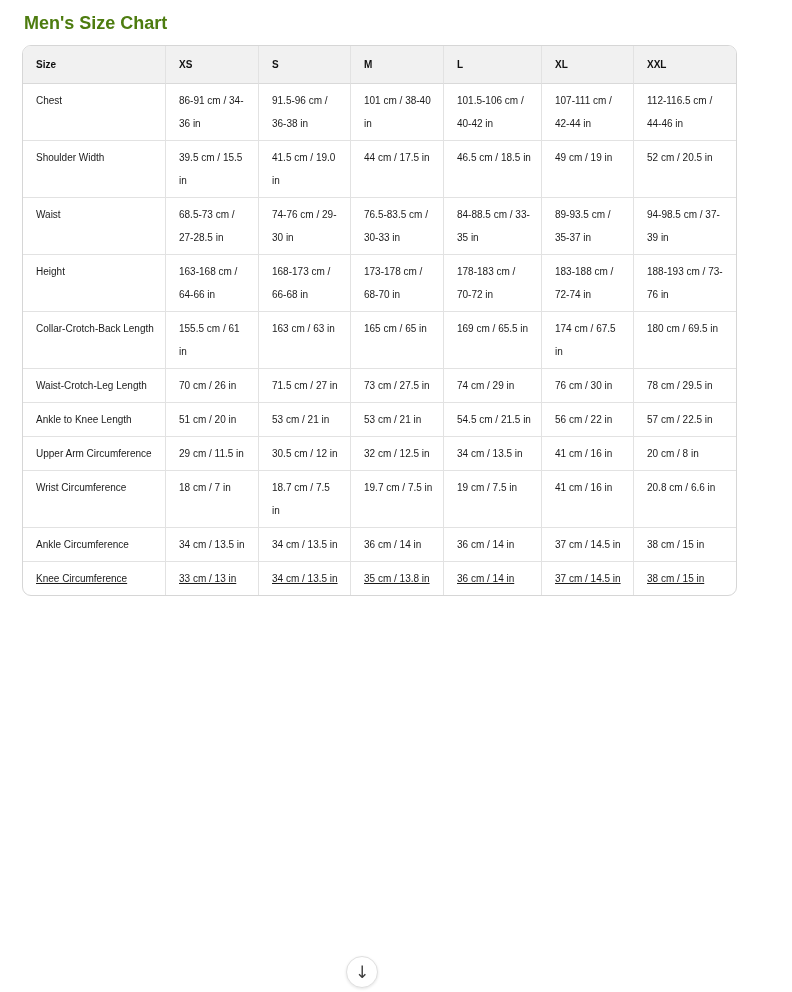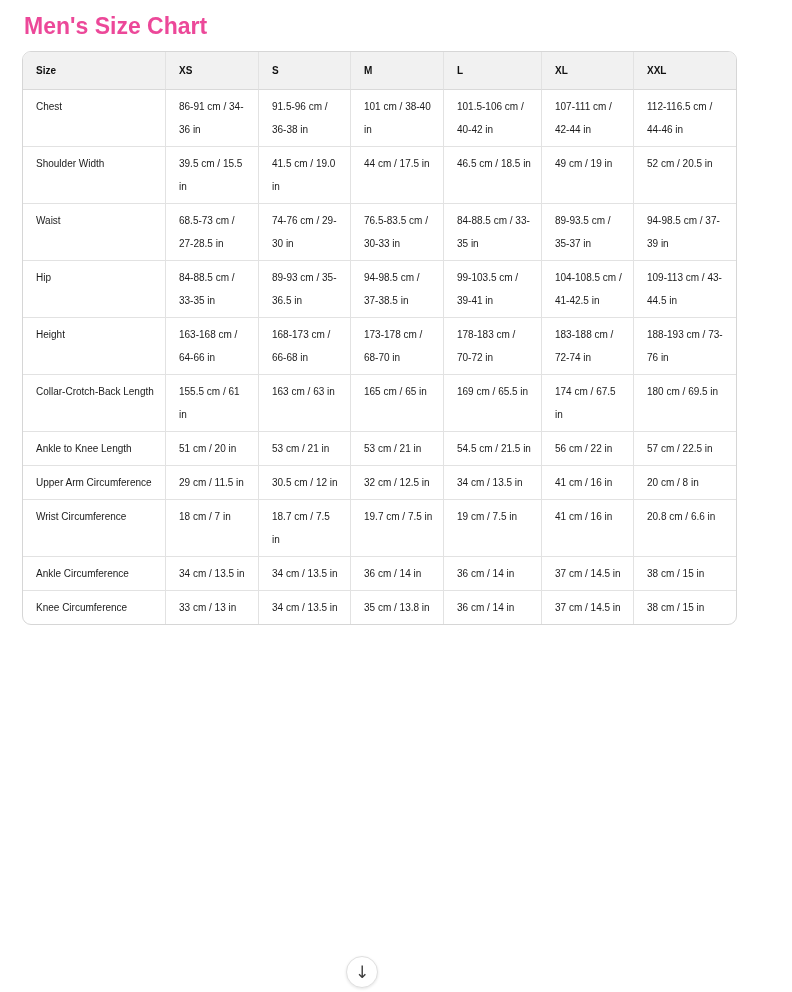--- a/index.html
+++ b/index.html
@@ -7,25 +7,25 @@
     padding: 0;
     background: #ffffff;
     width: 792px;
     height: 992px;
     font-family: "Liberation Sans", sans-serif;
     color: #1b1b1b;
     position: relative;
     overflow: hidden;
   }
   .page-title {
-    font-size: 23px;
+    font-size: 18px;
     font-weight: 700;
     margin: 0;
     padding: 13px 12px 11px 24px;
-    color: #ec4899;
+    color: #4d7c0f;
   }
   .table-wrap {
     margin-left: 22px;
     width: 715px;
     border: 1px solid #d6d6d6;
     border-radius: 9px;
     overflow: hidden;
     box-sizing: border-box;
     background: #ffffff;
   }
@@ -53,20 +53,21 @@
   table.size-table thead th {
     background: #f1f1f1;
     font-weight: 700;
     color: #111111;
     padding-top: 7px;
     padding-bottom: 7px;
     border-bottom: 1px solid #d9d9d9;
   }
   table.size-table tbody tr:last-child td {
     border-bottom: none;
+    text-decoration: underline;
   }
   .scroll-down-btn {
     position: absolute;
     left: 346px;
     top: 956px;
     width: 32px;
     height: 32px;
     border-radius: 50%;
     background: #ffffff;
     border: 1px solid #e0e0e0;
@@ -134,47 +135,47 @@
         <tr>
           <td>Waist</td>
           <td>68.5-73 cm / 27-28.5 in</td>
           <td>74-76 cm / 29-30 in</td>
           <td>76.5-83.5 cm / 30-33 in</td>
           <td>84-88.5 cm / 33-35 in</td>
           <td>89-93.5 cm / 35-37 in</td>
           <td>94-98.5 cm / 37-39 in</td>
         </tr>
         <tr>
-          <td>Hip</td>
-          <td>84-88.5 cm / 33-35 in</td>
-          <td>89-93 cm / 35-36.5 in</td>
-          <td>94-98.5 cm / 37-38.5 in</td>
-          <td>99-103.5 cm / 39-41 in</td>
-          <td>104-108.5 cm / 41-42.5 in</td>
-          <td>109-113 cm / 43-44.5 in</td>
-        </tr>
-        <tr>
           <td>Height</td>
           <td>163-168 cm / 64-66 in</td>
           <td>168-173 cm / 66-68 in</td>
           <td>173-178 cm / 68-70 in</td>
           <td>178-183 cm / 70-72 in</td>
           <td>183-188 cm / 72-74 in</td>
           <td>188-193 cm / 73-76 in</td>
         </tr>
         <tr>
           <td>Collar-Crotch-Back Length</td>
           <td>155.5 cm / 61 in</td>
           <td>163 cm / 63 in</td>
           <td>165 cm / 65 in</td>
           <td>169 cm / 65.5 in</td>
           <td>174 cm / 67.5 in</td>
           <td>180 cm / 69.5 in</td>
         </tr>
         <tr>
+          <td>Waist-Crotch-Leg Length</td>
+          <td>70 cm / 26 in</td>
+          <td>71.5 cm / 27 in</td>
+          <td>73 cm / 27.5 in</td>
+          <td>74 cm / 29 in</td>
+          <td>76 cm / 30 in</td>
+          <td>78 cm / 29.5 in</td>
+        </tr>
+        <tr>
           <td>Ankle to Knee Length</td>
           <td>51 cm / 20 in</td>
           <td>53 cm / 21 in</td>
           <td>53 cm / 21 in</td>
           <td>54.5 cm / 21.5 in</td>
           <td>56 cm / 22 in</td>
           <td>57 cm / 22.5 in</td>
         </tr>
         <tr>
           <td>Upper Arm Circumference</td>

